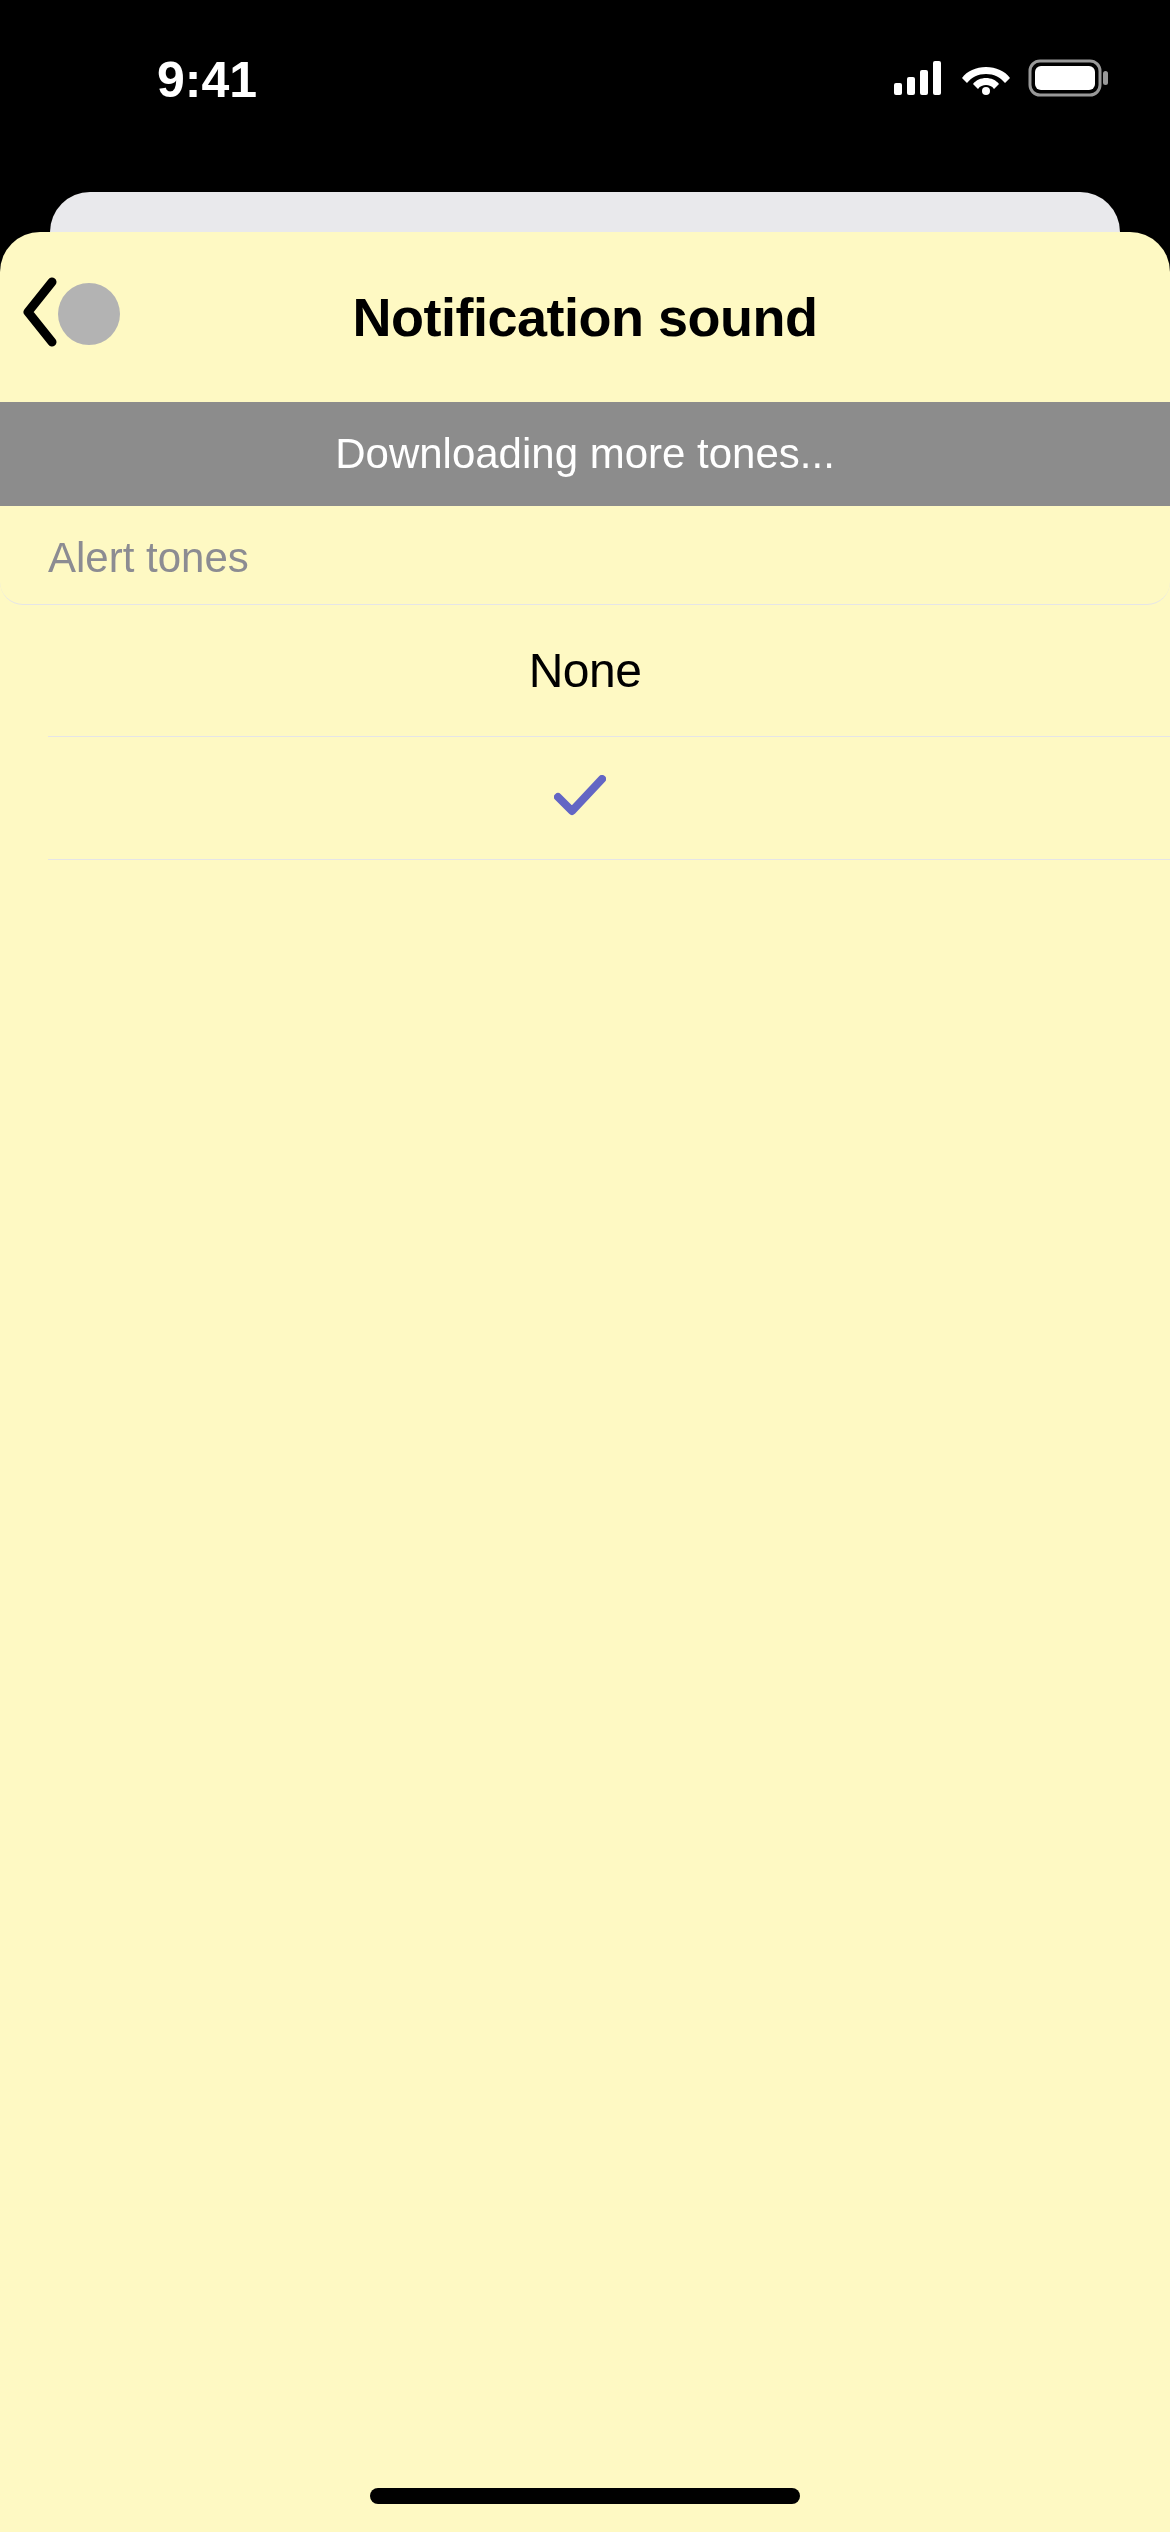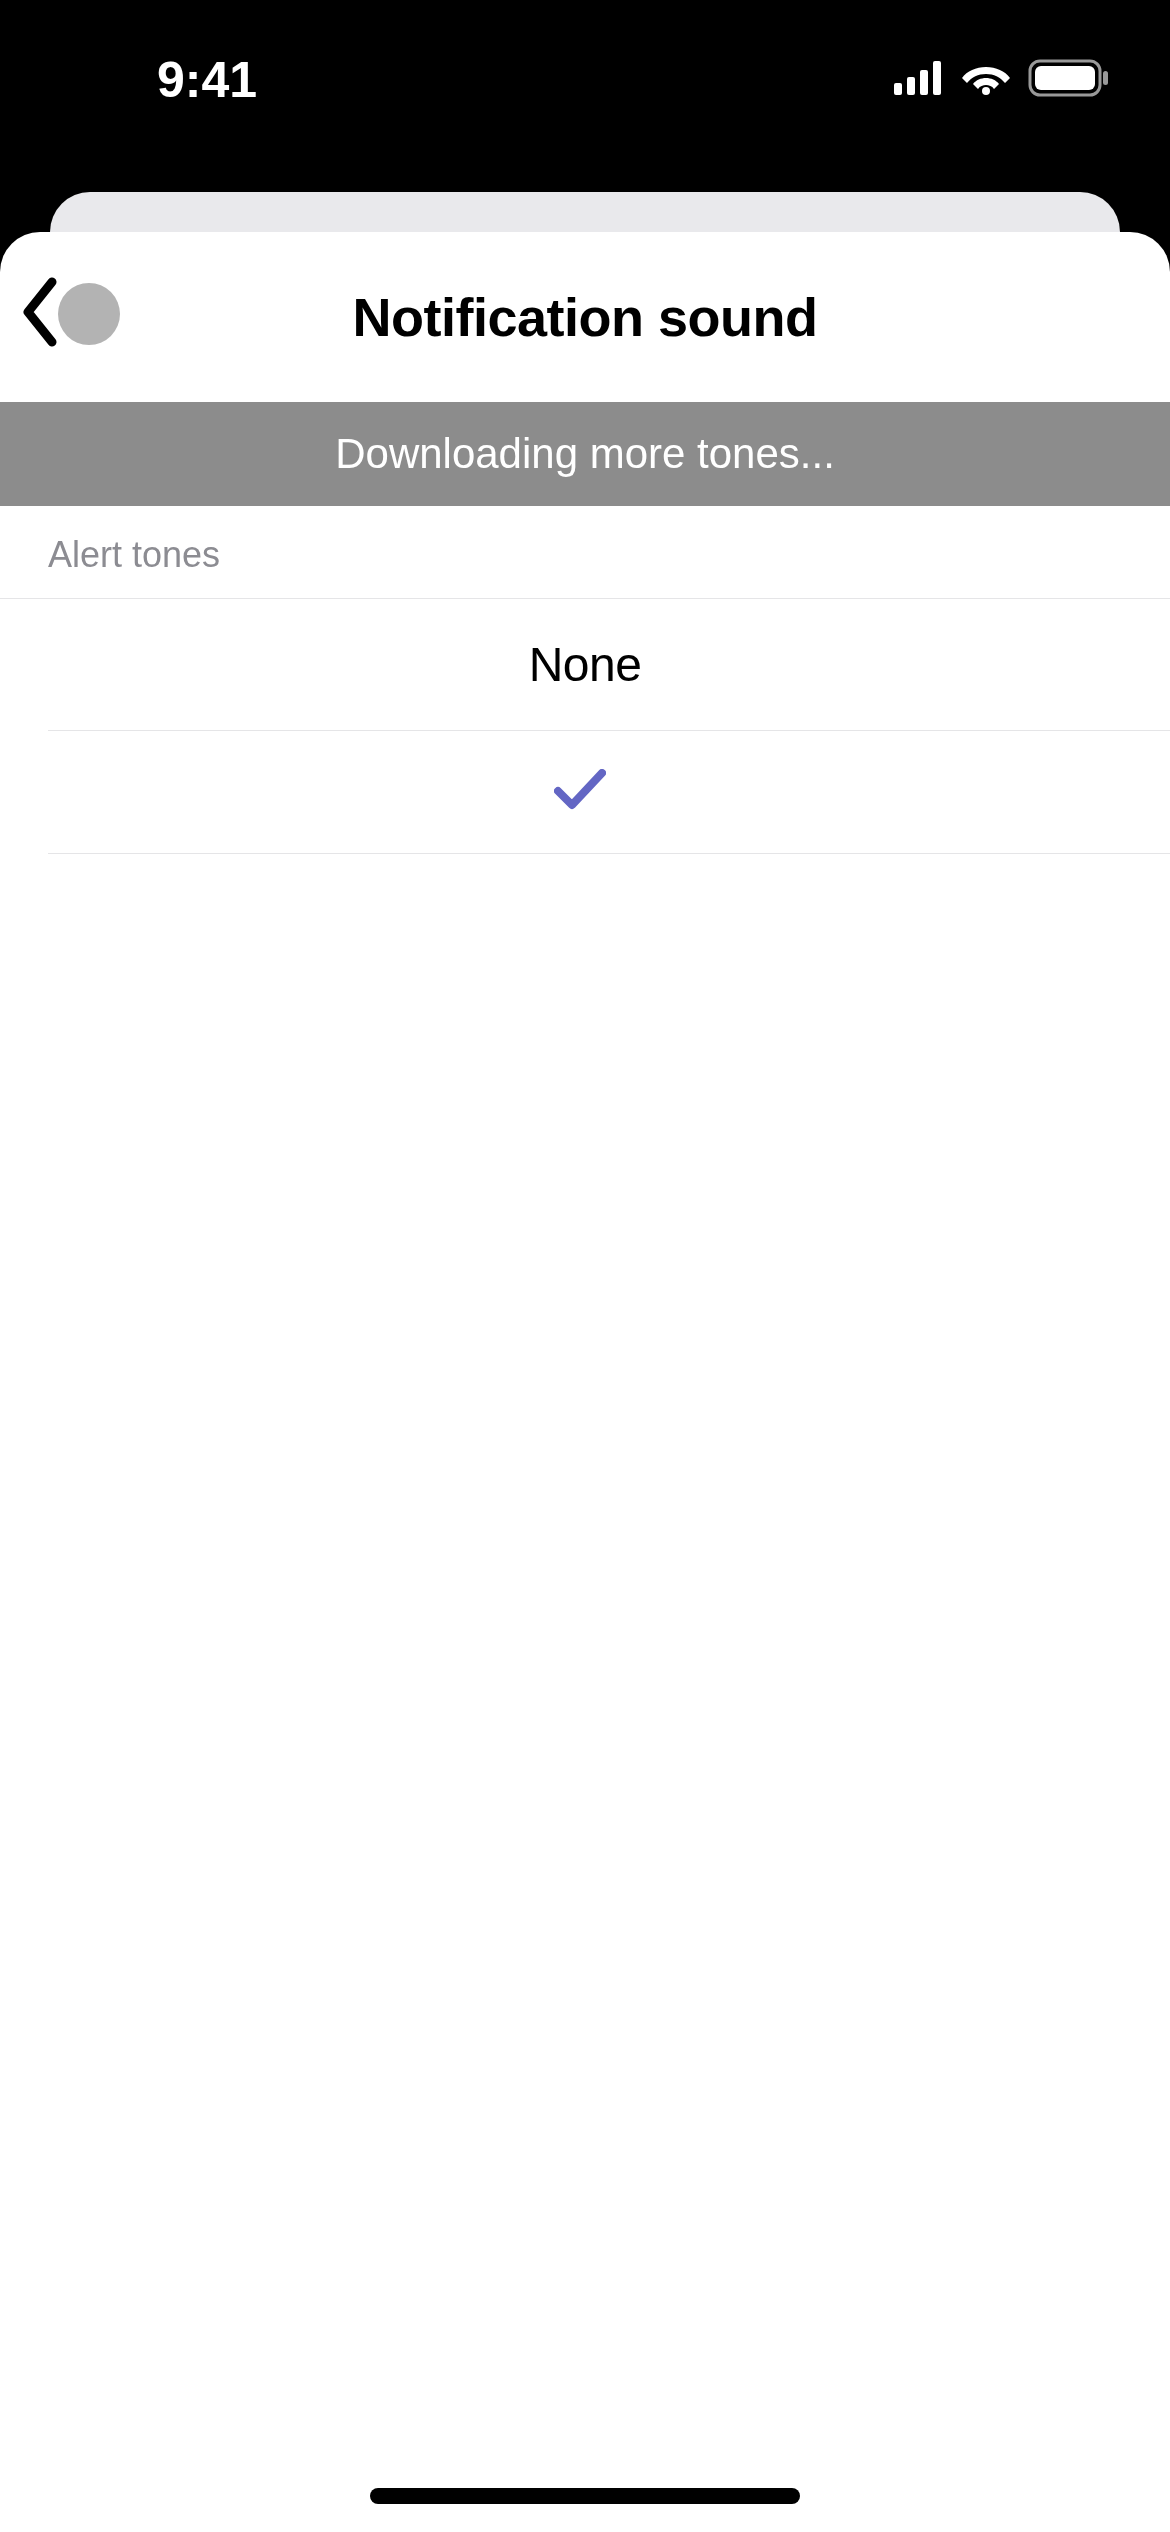--- a/index.html
+++ b/index.html
@@ -49,21 +49,21 @@
       height: 160px;
       background: #e9e9ec;
       border-radius: 40px 40px 0 0;
     }
     .sheet {
       position: absolute;
       top: 232px;
       left: 0;
       right: 0;
       bottom: 0;
-      background: #ffffff;
+      background: #fef9c3;
       border-radius: 40px 40px 0 0;
       overflow: hidden;
     }
     .nav-header {
       height: 170px;
       display: flex;
       align-items: center;
       justify-content: center;
       position: relative;
     }
@@ -99,23 +99,24 @@
       align-items: center;
       justify-content: center;
     }
     .banner-text {
       color: #fff;
       font-size: 42px;
       font-weight: 400;
     }
     .section-header {
       padding: 28px 48px 22px;
-      font-size: 36px;
+      font-size: 42px;
       color: #8c8c92;
       border-bottom: 1px solid #e5e5e7;
+      border-radius: 23px;
     }
     .list-row {
       padding: 38px 48px;
       border-bottom: 1px solid #e5e5e7;
       display: flex;
       align-items: center;
       justify-content: center;
       margin-left: 48px;
       padding-left: 0;
     }

